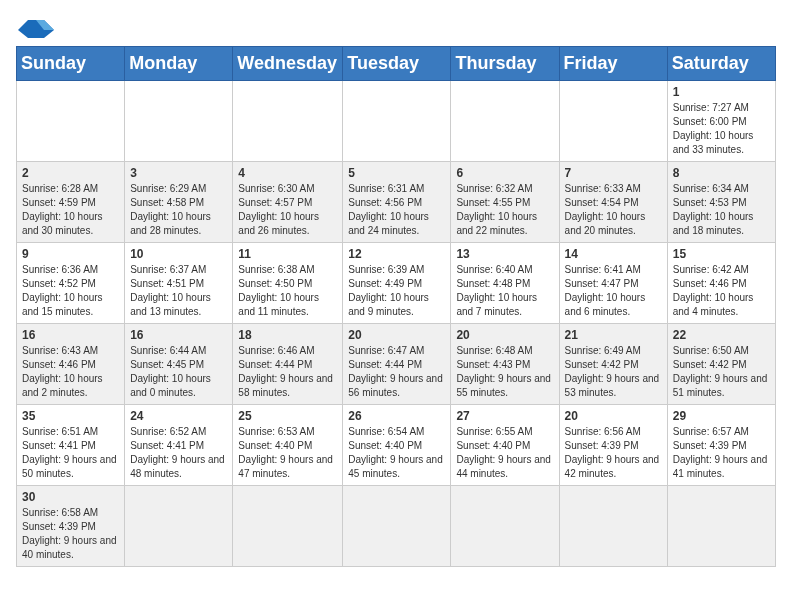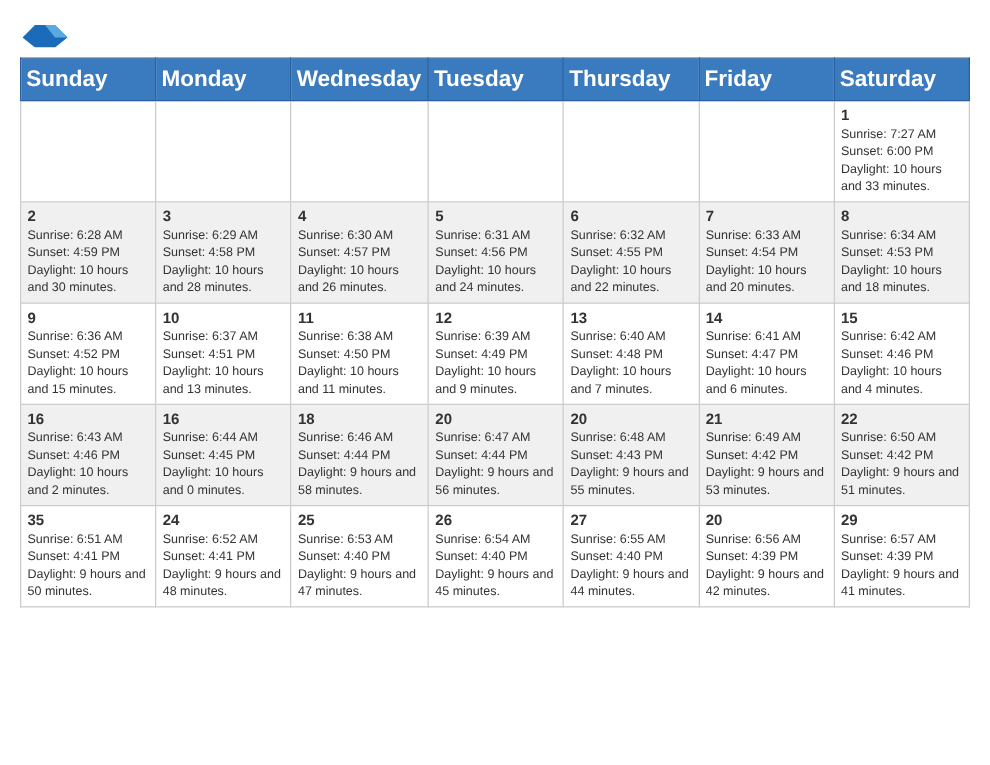--- a/index.html
+++ b/index.html
@@ -302,14 +302,28 @@
 Sunset: 4:39 PM
 Daylight: 9 hours and 42 minutes.</div>
         </td>
         <td>
           <span class="day-number">29</span>
           <div class="day-info">Sunrise: 6:57 AM
 Sunset: 4:39 PM
 Daylight: 9 hours and 41 minutes.</div>
         </td>
       </tr>
+      <tr class="row-shaded">
+        <td>
+          <span class="day-number">30</span>
+          <div class="day-info">Sunrise: 6:58 AM
+Sunset: 4:39 PM
+Daylight: 9 hours and 40 minutes.</div>
+        </td>
+        <td class="empty-cell"></td>
+        <td class="empty-cell"></td>
+        <td class="empty-cell"></td>
+        <td class="empty-cell"></td>
+        <td class="empty-cell"></td>
+        <td class="empty-cell"></td>
+      </tr>
     </tbody>
 </table>
 
 </body></html>

